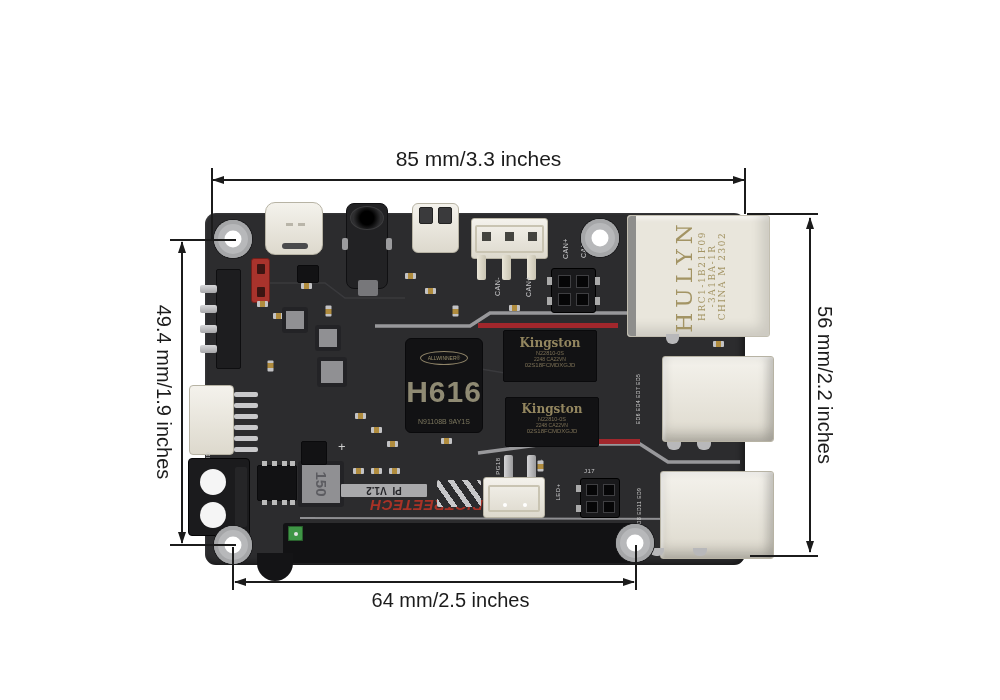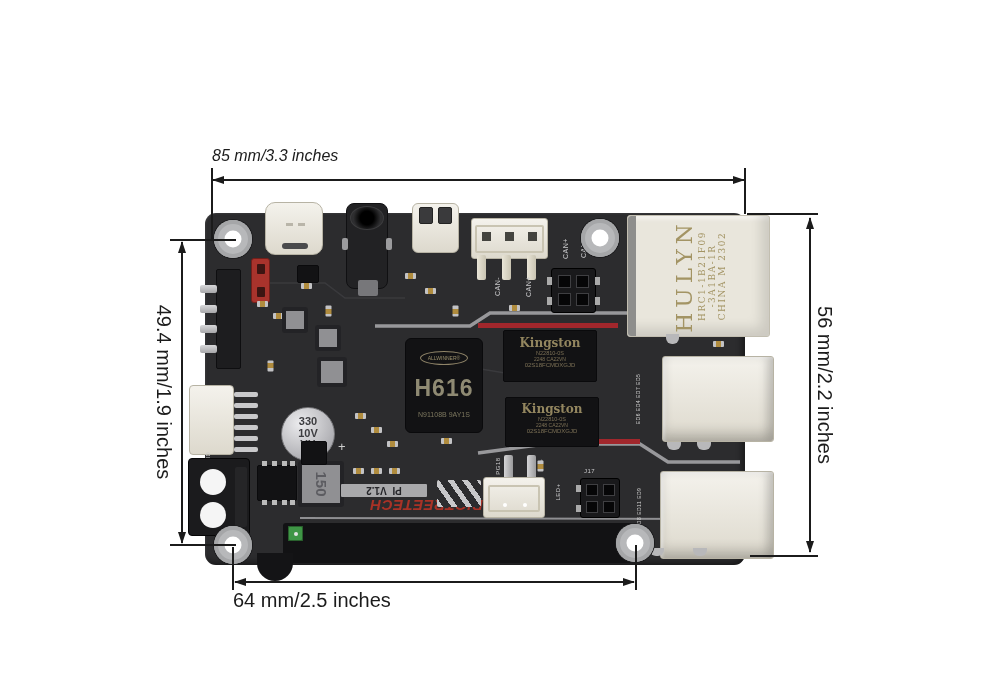--- a/index.html
+++ b/index.html
@@ -3,22 +3,22 @@
 <meta charset="utf-8">
 <style>
   html,body{margin:0;padding:0;background:#fff;}
   #page{position:relative;width:1000px;height:700px;background:#ffffff;overflow:hidden;
         font-family:"Liberation Sans",sans-serif;}
   
   #title{position:absolute;left:0;top:57px;width:100%;text-align:center;
          font-size:45px;font-weight:700;color:#0d0d0d;letter-spacing:.5px;}
   
   .dimlabel{position:absolute;color:#1c1c1c;font-size:20px;white-space:nowrap;}
-  #dim-top{left:212px;top:147px;width:533px;font-size:16px;font-style:italic;}
-  #dim-bottom{left:233px;top:589px;width:403px;}
+  #dim-top{left:212px;top:147px;width:533px;text-align:center;font-size:21px;}
+  #dim-bottom{left:249px;top:589px;width:403px;text-align:center;}
   #dim-left{left:163px;top:392px;transform:translate(-50%,-50%) rotate(90deg);}
   #dim-right{left:824px;top:385px;transform:translate(-50%,-50%) rotate(90deg);}
   #dimsvg{position:absolute;left:0;top:0;z-index:6;pointer-events:none;}
   
   #board{position:absolute;left:205px;top:213px;width:540px;height:352px;background:#2c2c2e;
          border-radius:11px;z-index:1;
          box-shadow:inset 1px 1px 2px rgba(255,255,255,.08), inset -3px -3px 6px rgba(0,0,0,.45);}
   #board *{position:absolute;box-sizing:border-box;}
   .hole{width:38px;height:38px;border-radius:50%;background:#b7b8ba;
         box-shadow:inset 0 0 0 4px #a5a6a8, 0 0 0 1px #1c1c1e;z-index:9;}
@@ -172,45 +172,40 @@
     <div style="left:29px;top:223px;width:24px;height:5px;background:#c9c9cb;border-radius:2px"></div>
     <div style="left:29px;top:234px;width:24px;height:5px;background:#c9c9cb;border-radius:2px"></div>
     <div class="silk rot" style="left:-4px;top:243px">GND</div>
 
     <div style="left:-17px;top:245px;width:62px;height:78px;background:#1b1b1d;border:1px solid #060607;border-radius:4px">
       <span style="right:2px;top:8px;width:12px;height:60px;background:#252527;border-radius:2px"></span>
       <span style="left:11px;top:10px;width:26px;height:26px;border-radius:50%;background:#f5f5f5"></span>
       <span style="left:11px;top:43px;width:26px;height:26px;border-radius:50%;background:#f5f5f5"></span>
     </div>
 
-    <div style="left:76px;top:194px;width:54px;height:54px;border-radius:50%;border:1px solid #77777a;background:radial-gradient(circle at 35% 30%,#ececee,#b9b9bd 60%,#95959a);text-align:center;padding-top:8px;font-size:11px;font-weight:700;color:#3d3d40;line-height:1.05">
-      <span style="position:static">330</span><br>
-      <span style="position:static">10V</span><br>
-      <span style="position:static">VH</span>
-    </div>
     <div style="left:133px;top:226px;color:#cfcfcf;font-size:13px">+</div>
 
     <div class="ind" style="left:93px;top:248px;width:46px;height:46px">
       <span style="left:50%;top:50%;transform:translate(-50%,-50%) rotate(90deg);font-size:15px;font-weight:600;color:#5c5c61">150</span>
     </div>
 
     <div class="ic" style="left:52px;top:252px;width:40px;height:36px">
       <span style="left:4px;top:-5px;width:5px;height:5px;background:#bbb"></span>
         <span style="left:14px;top:-5px;width:5px;height:5px;background:#bbb"></span>
         <span style="left:24px;top:-5px;width:5px;height:5px;background:#bbb"></span>
         <span style="left:32px;top:-5px;width:5px;height:5px;background:#bbb"></span>
       <span style="left:4px;bottom:-5px;width:5px;height:5px;background:#bbb"></span>
         <span style="left:14px;bottom:-5px;width:5px;height:5px;background:#bbb"></span>
         <span style="left:24px;bottom:-5px;width:5px;height:5px;background:#bbb"></span>
         <span style="left:32px;bottom:-5px;width:5px;height:5px;background:#bbb"></span>
     </div>
 
     <div class="ic" style="left:200px;top:125px;width:78px;height:95px;border-radius:6px;text-align:center">
       <div style="position:static;margin:12px auto 0;width:48px;height:14px;border:1px solid #8f8468;border-radius:50%;font-size:5px;color:#9a8f6c;line-height:13px">ALLWINNER®</div>
-      <div style="position:static;margin-top:10px;font-size:23px;font-weight:700;color:#8f8a73;letter-spacing:1px">H616</div>
+      <div style="position:static;margin-top:10px;font-size:30px;font-weight:700;color:#8f8a73;letter-spacing:1px">H616</div>
       <div style="position:static;margin-top:9px;font-size:7px;color:#7d785f">N91108B   9AY1S</div>
     </div>
 
     <div class="ic" style="left:298px;top:117px;width:94px;height:52px;text-align:center;padding-top:5px">
       <div style="position:static;font-family:'DejaVu Serif',serif;font-weight:700;font-size:12px;color:#93865f">Kingston</div>
       <div style="position:static;font-size:5.5px;color:#7d7156">N22810-0S</div>
       <div style="position:static;font-size:5px;color:#7d7156">2248    CA22VN</div>
       <div style="position:static;font-size:6px;color:#7d7156">02S18FCMDXGJD</div>
     </div>
     <div class="ic" style="left:300px;top:184px;width:94px;height:50px;text-align:center;padding-top:4px">

